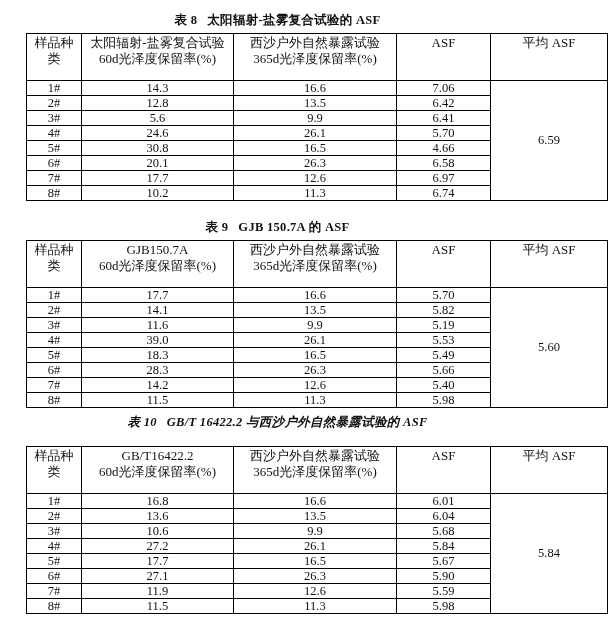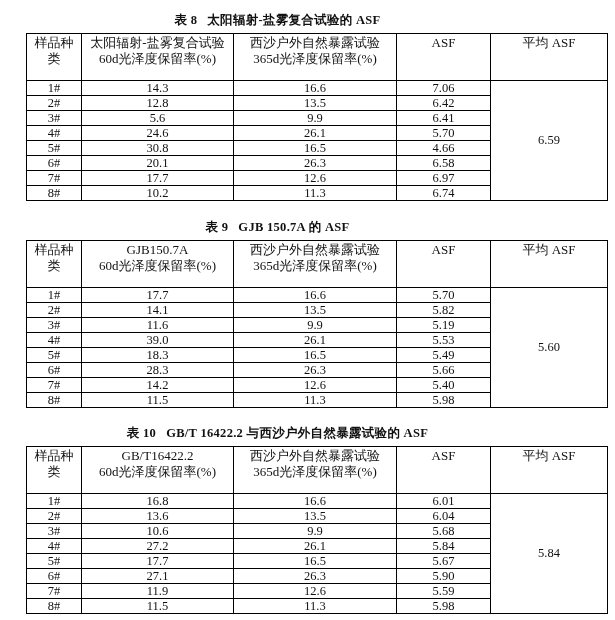--- a/index.html
+++ b/index.html
@@ -151,21 +151,21 @@
           <td>5.40</td>
         </tr>
         <tr>
           <td>8#</td>
           <td>11.5</td>
           <td>11.3</td>
           <td>5.98</td>
         </tr>
       </tbody>
     </table>
-    <div class="caption" style="top: 425px;"><span class="num">表 10</span><span>GB/T 16422.2 与西沙户外自然暴露试验的 ASF</span></div>
+    <div class="caption" style="top: 414px; font-style: italic;"><span class="num">表 10</span><span>GB/T 16422.2 与西沙户外自然暴露试验的 ASF</span></div>
     <table class="asf" style="top: 446px;">
       <colgroup>
         <col class="c1">
         <col class="c2">
         <col class="c3">
         <col class="c4">
         <col class="c5">
       </colgroup>
       <tbody>
         <tr>

